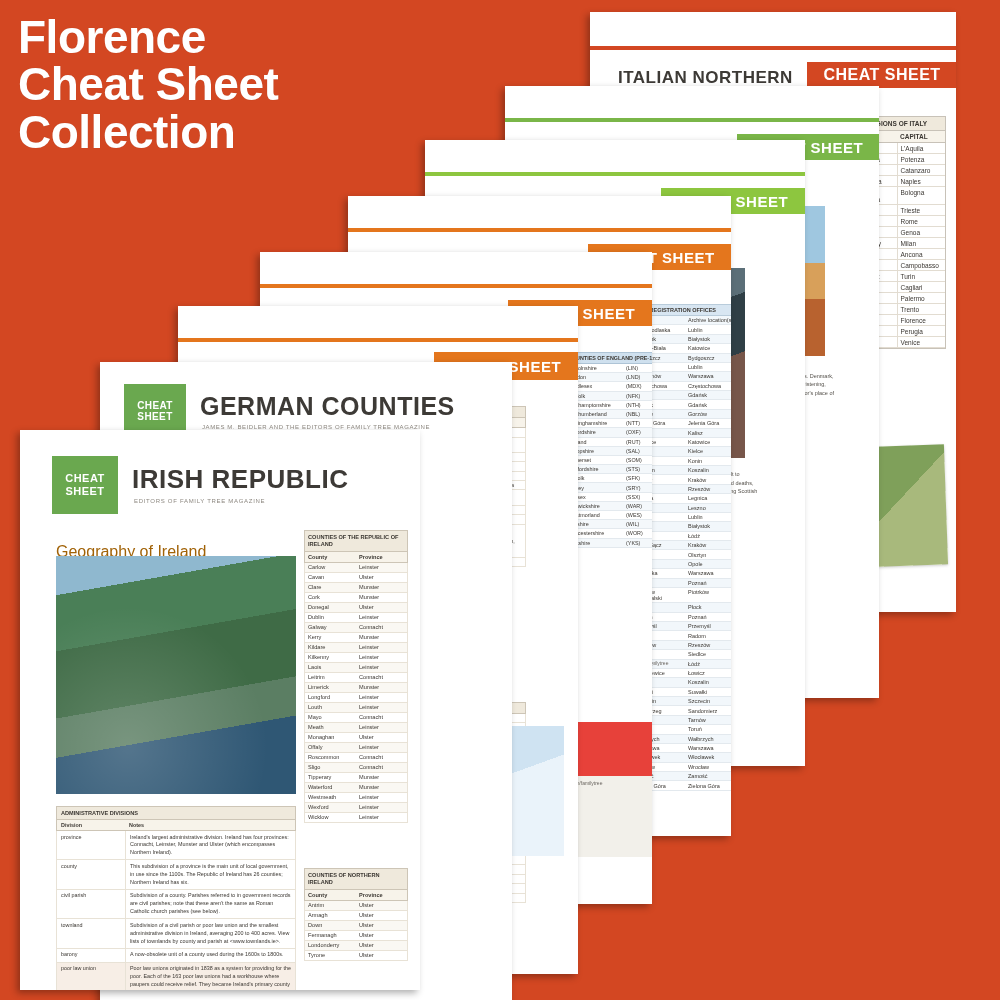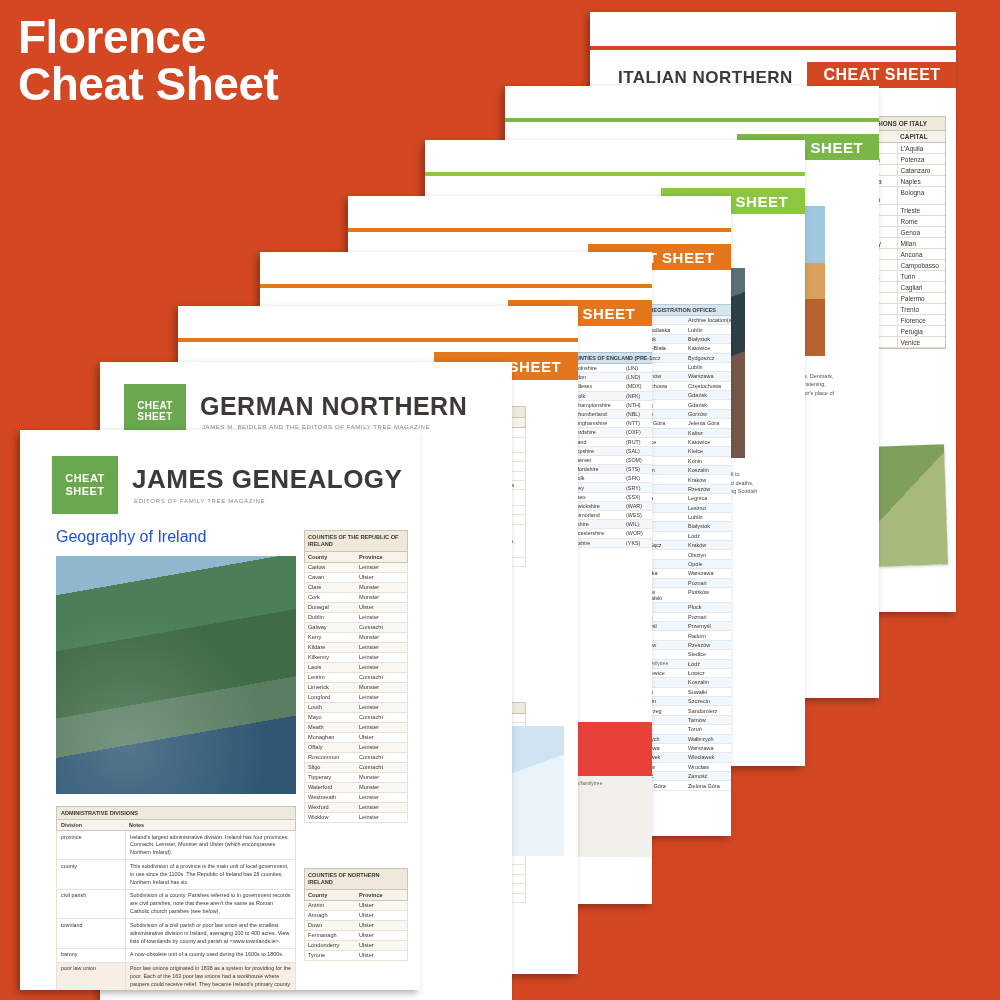--- a/index.html
+++ b/index.html
@@ -131,21 +131,21 @@
   .de-tbl .row{display:flex;border:1px solid #eae6d2;border-top:0;}
   .de-tbl .row span{flex:1;padding:1.2px 3px;}
 
   
   #sheet-irish{left:20px;top:430px;width:400px;height:560px;}
   #sheet-irish .logo{position:absolute;left:32px;top:26px;width:66px;height:58px;background:#6aa84f;
     color:#fff;font-size:11px;font-weight:bold;line-height:1.15;display:flex;flex-direction:column;
     align-items:center;justify-content:center;letter-spacing:.5px;}
   #sheet-irish .t{left:112px;top:34px;font-size:26px;color:#3d3a36;}
   #sheet-irish .sub{position:absolute;left:114px;top:68px;font-size:6px;color:#8d8880;letter-spacing:.7px;}
-  .ie-h2{position:absolute;left:36px;top:98px;font-size:16px;color:#1d4ed8;}
+  .ie-h2{position:absolute;left:36px;top:113px;font-size:16px;color:#a16207;}
   .ie-photo{position:absolute;left:36px;top:126px;width:240px;height:238px;
     background:
       radial-gradient(circle at 30% 80%, rgba(255,255,255,.18), transparent 55%),
       linear-gradient(170deg,#8fb8cf 0 14%,#4a7f57 14% 34%,#3f6b46 34% 58%,#5b7e63 58% 72%,#2f5774 72% 100%);
   }
   .ie-tbl{position:absolute;left:284px;top:100px;width:104px;font-size:5.6px;color:#3b3732;}
   .ie-tbl .hd{background:#efe9dc;font-weight:bold;padding:3px 3px;border:1px solid #cdc5b6;line-height:1.25;}
   .ie-tbl .hd2{display:flex;background:#f7f3ea;border:1px solid #cdc5b6;border-top:0;font-weight:bold;}
   .ie-tbl .hd2 span{flex:1;padding:1.8px 3px;}
   .ie-tbl .row{display:flex;border:1px solid #e8e2d6;border-top:0;}
@@ -170,20 +170,21 @@
   .url{position:absolute;font-size:5px;color:#6b6660;}
 </style>
 </head>
 <body>
 
 <div class="stage">
 
   <div class="title">
     <div>Florence</div>
     <div>Cheat Sheet</div>
+    <div>Collection</div>
   </div>
 
   <div class="sheet" id="sheet-italian">
     <div class="bar"></div>
     <div class="strip-title t">ITALIAN NORTHERN</div>
     <div class="cs-box cs">CHEAT SHEET</div>
     <div class="it-col">
       <div class="hd">REGIONS OF ITALY</div>
       <div class="hd2">
         <span>REGION</span>
@@ -709,21 +710,21 @@
 
     <div class="cz-map"></div>
     <div class="url" style="left:206px;bottom:148px;">ancestry.com/familytree</div>
   </div>
 
   <div class="sheet" id="sheet-german">
     <div class="logo">
       <span>CHEAT</span>
       <span>SHEET</span>
     </div>
-    <div class="strip-title t">GERMAN NORTHERN</div>
+    <div class="strip-title t">GERMAN COUNTIES</div>
     <div class="sub">JAMES M. BEIDLER AND THE EDITORS OF FAMILY TREE MAGAZINE</div>
     <div class="de-tbl">
       <div class="hd">ADMINISTRATIVE DIVISIONS</div>
       <div class="hd2">
           <span>German</span>
           <span>English</span>
         </div>
       <div class="row">
           <span>Bundesland</span>
           <span>federal state</span>
@@ -769,21 +770,21 @@
           <span>kingdom</span>
         </div>
     </div>
   </div>
 
   <div class="sheet" id="sheet-irish">
     <div class="logo">
       <span>CHEAT</span>
       <span>SHEET</span>
     </div>
-    <div class="strip-title t">JAMES GENEALOGY</div>
+    <div class="strip-title t">IRISH REPUBLIC</div>
     <div class="sub">EDITORS OF FAMILY TREE MAGAZINE</div>
     <div class="ie-h2">Geography of Ireland</div>
     <div class="ie-photo"></div>
 
     <div class="ie-tbl">
       <div class="hd">COUNTIES OF THE REPUBLIC OF IRELAND</div>
       <div class="hd2">
           <span>County</span>
           <span>Province</span>
         </div>

